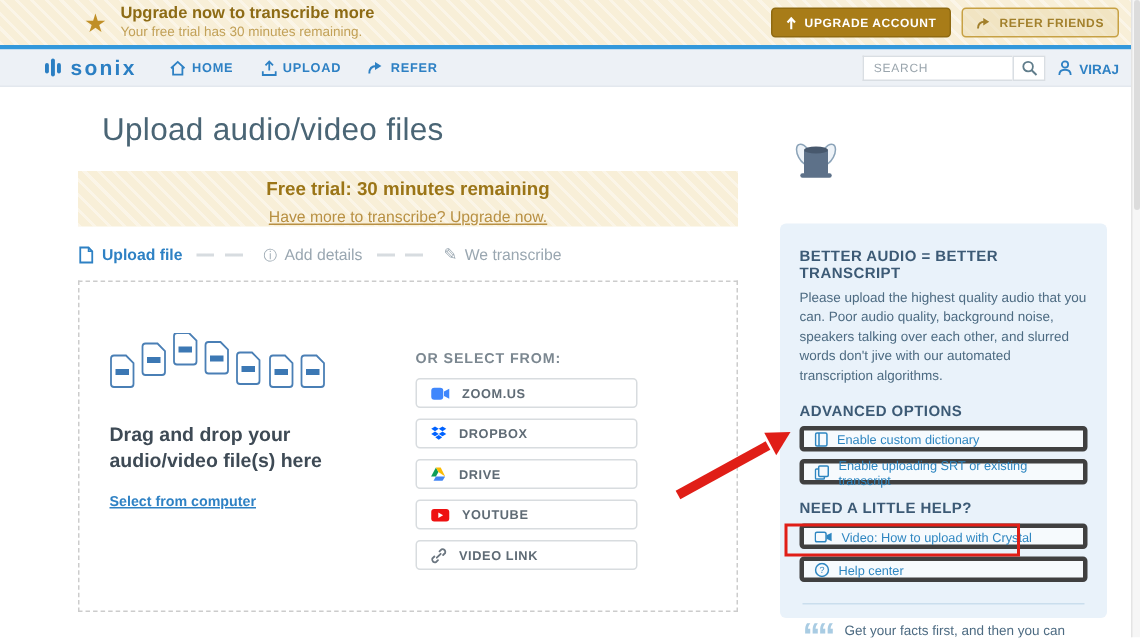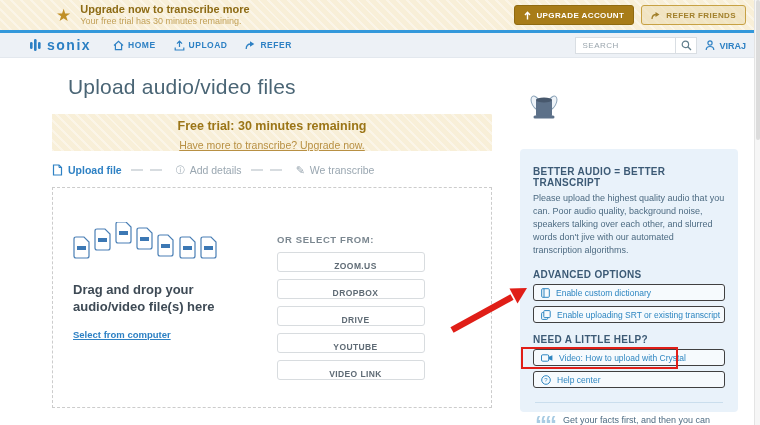--- a/index.html
+++ b/index.html
@@ -62,30 +62,30 @@
   .dropzone{position:relative;margin-top:11px;width:440px;height:221px;border:1.5px dashed #cccccc;}
   .dz-left{position:absolute;left:20px;top:34px;width:190px;}
   .dz-head{margin-top:20px;font-size:13px;font-weight:bold;color:#3e4a55;line-height:1.3;}
   .dz-notes{margin-top:7px;font-size:9px;color:#8d979e;line-height:1.5;}
   .dz-notes .info-circle{color:#8d979e;font-size:8.5px;}
   .dz-select{margin-top:13px;font-size:9.5px;font-weight:bold;color:#2e81c4;text-decoration:underline;cursor:pointer;display:inline-block;}
   .dz-right{position:absolute;left:224px;top:46px;width:152px;}
   .or-select{font-size:9.5px;font-weight:bold;color:#7b8790;letter-spacing:.6px;}
   .src-btn{margin-top:7px;height:20px;width:148px;border:1px solid #d8dcdf;border-radius:3px;background:#fff;
     display:flex;align-items:center;gap:8px;padding-left:9px;font-size:8.5px;font-weight:bold;
-    color:#5f6b75;letter-spacing:.4px;cursor:pointer;flex-direction:column;}
+    color:#5f6b75;letter-spacing:.4px;cursor:pointer;}
 
   
   .sidebar{position:absolute;left:520px;top:58px;width:218px;}
   .mascot{position:absolute;left:7px;top:37px;}
   .panel{position:absolute;left:0;top:69px;width:218px;height:263px;background:#e9f2fa;border-radius:4px;
     padding:17px 13px 10px 13px;margin-top:22px;}
   .sb-h{font-size:10px;font-weight:bold;color:#3c5a75;letter-spacing:.3px;margin:0 0 4px 0;}
   .sb-p{font-size:9px;color:#4d6b82;line-height:1.45;margin:0 0 12px 0;}
-  .sb-btn{position:relative;height:17px;margin-bottom:5px;border:1px solid #404040;border-radius:3px;
+  .sb-btn{position:relative;height:17px;margin-bottom:5px;border:3px solid #404040;border-radius:3px;
     background:rgba(255,255,255,.6);display:flex;align-items:center;gap:6px;padding-left:7px;
     font-size:8.5px;color:#2e86c1;cursor:pointer;}
   .sb-section{margin-top:11px;}
   .red-box{position:absolute;left:-13px;top:-3px;width:157px;height:22px;
     border:2.5px solid #e01e17;pointer-events:none;z-index:30;}
   .divider{border:none;border-top:1px solid #cadeed;margin:14px 2px 11px 2px;}
   .quote{display:flex;gap:8px;padding:0 2px;}
   .quote-marks{font-size:24px;font-weight:bold;color:#a9cce3;line-height:.9;letter-spacing:-2px;}
   .quote-body{font-size:9px;color:#4d6b82;line-height:1.4;}
 

